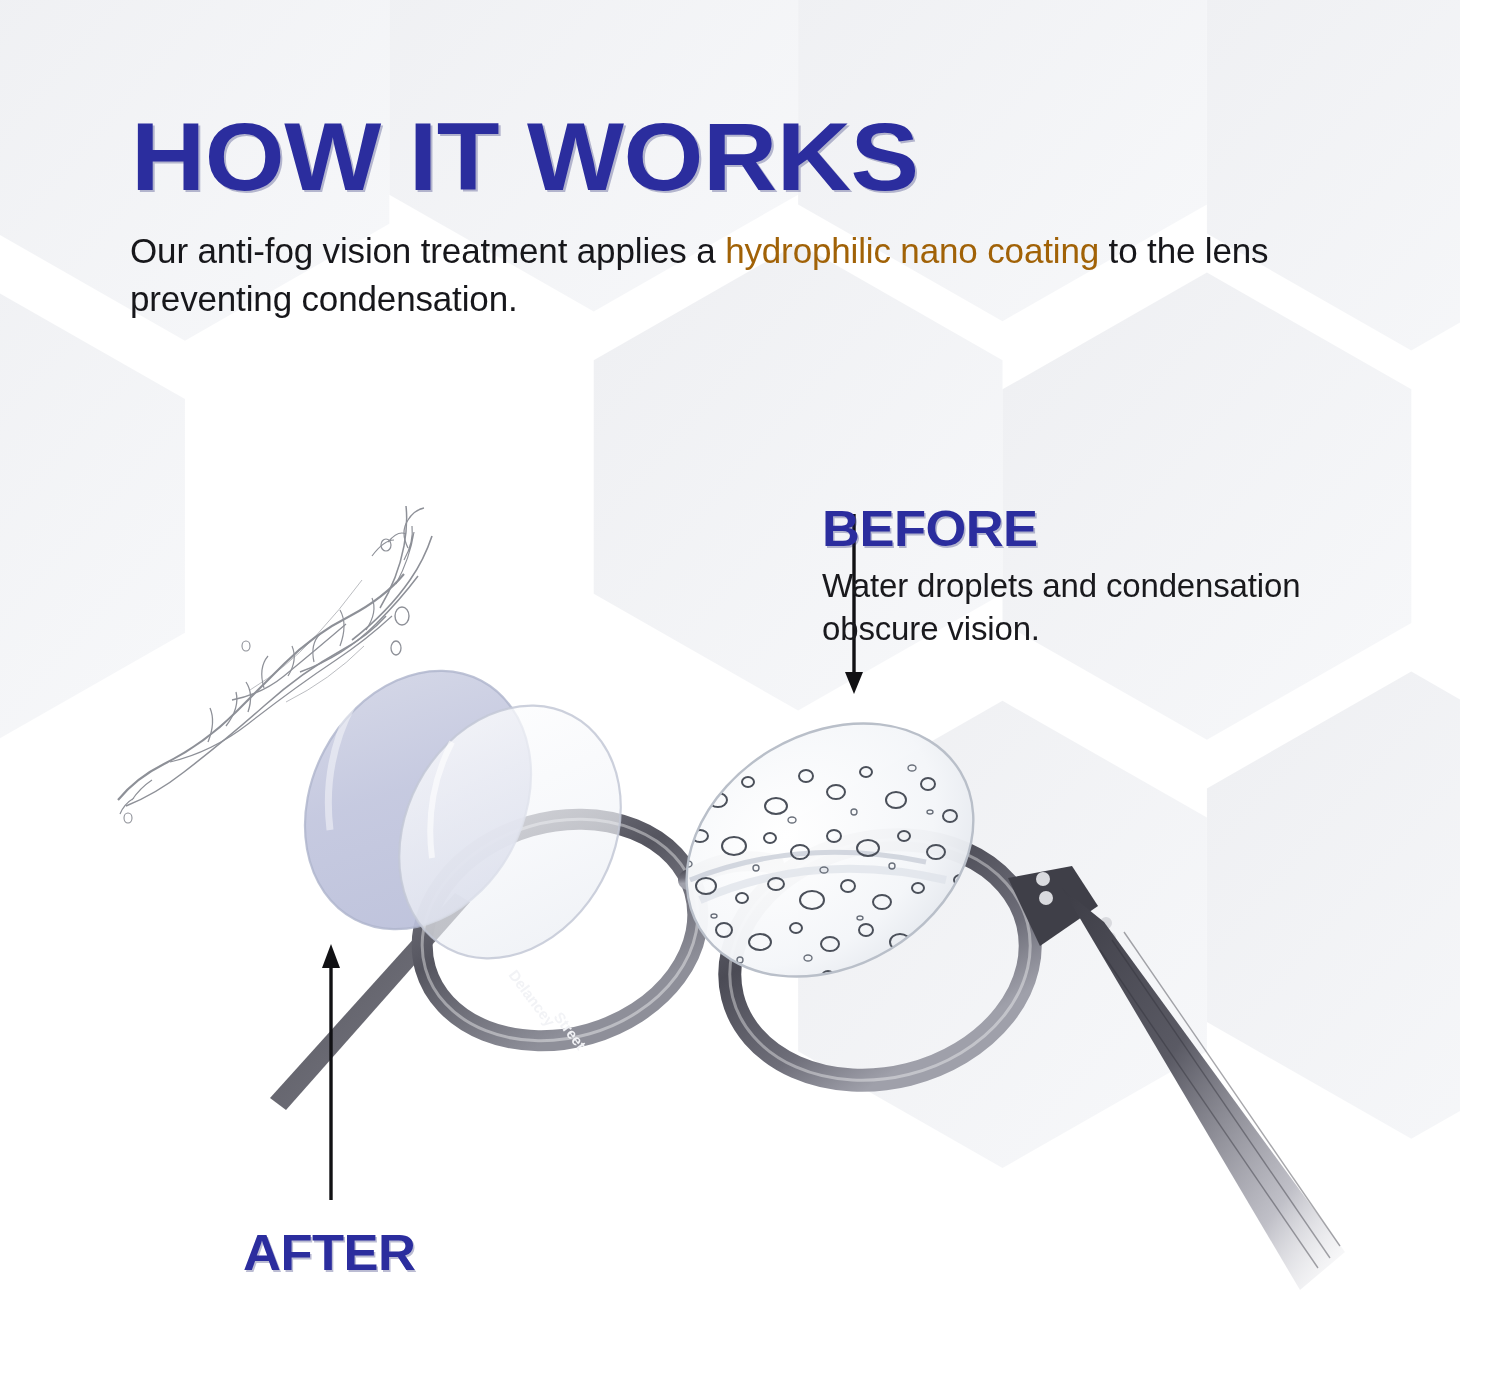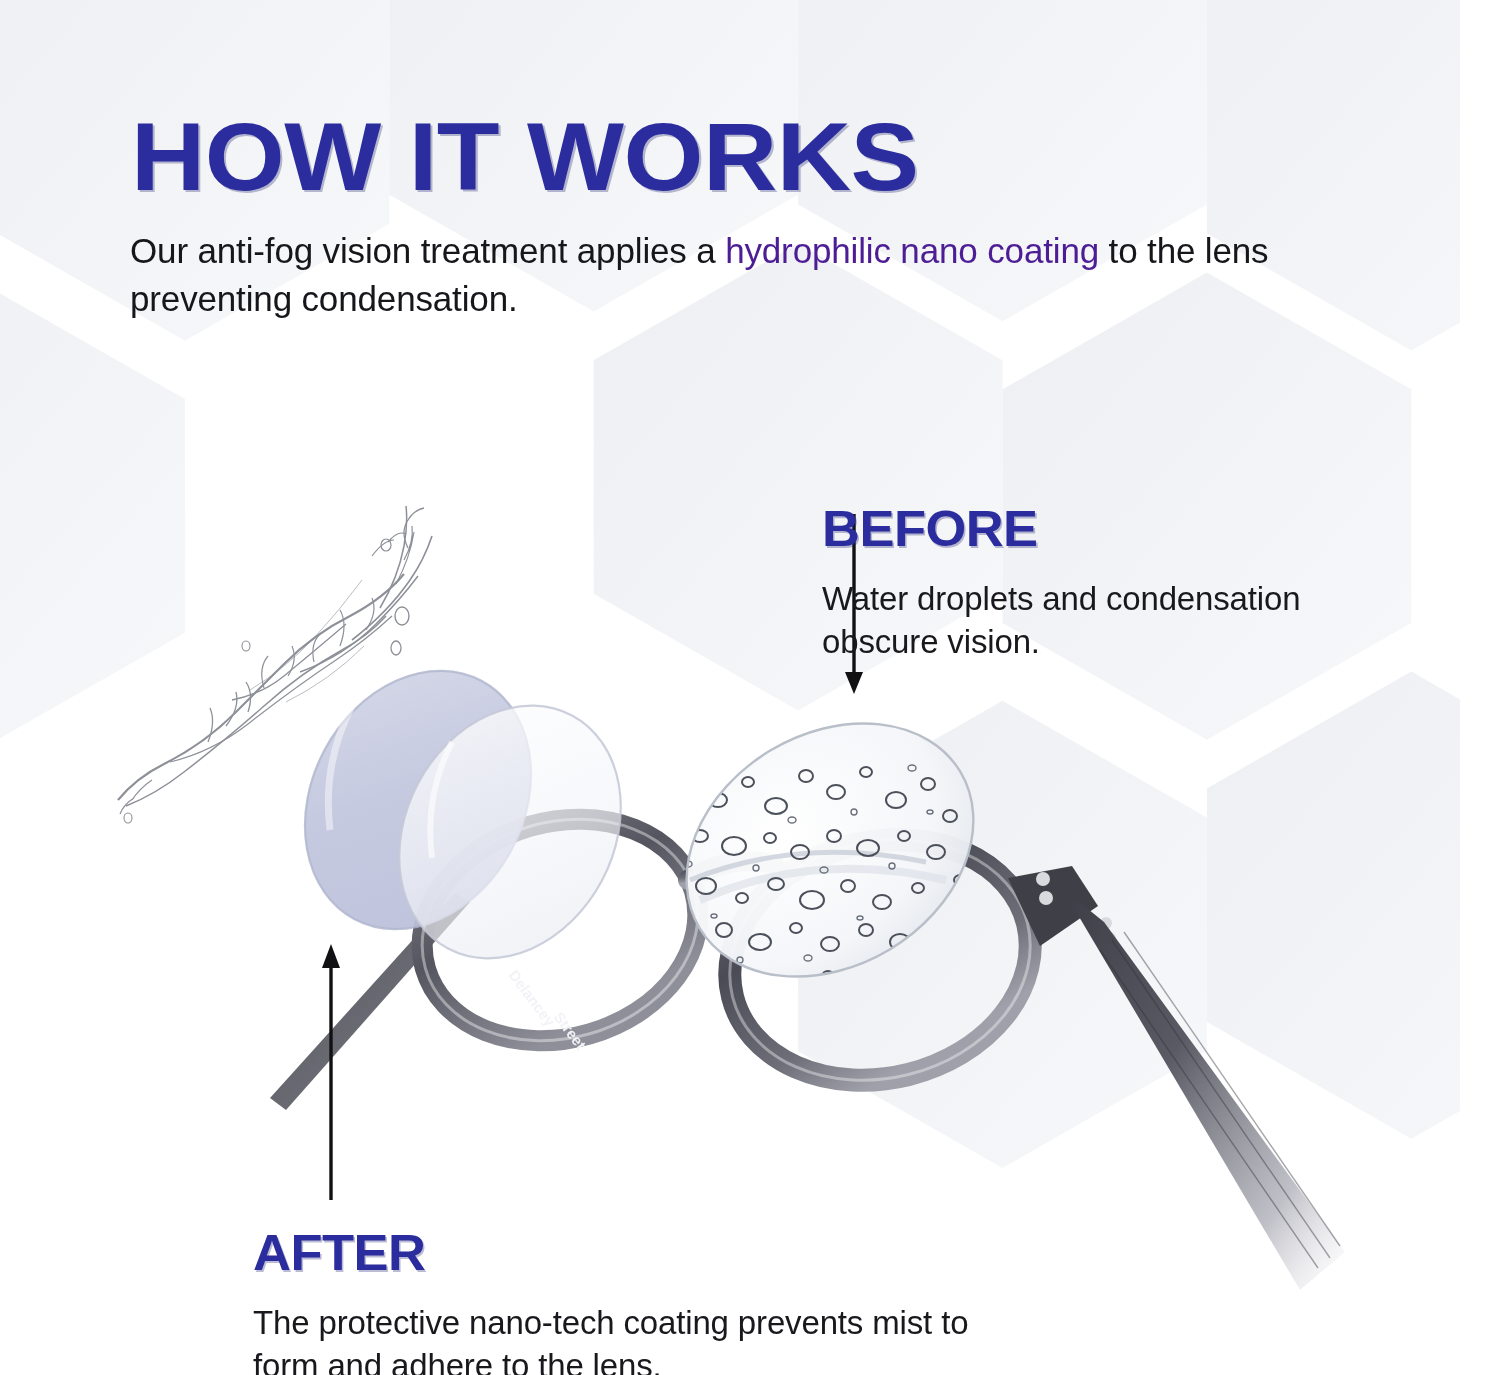--- a/index.html
+++ b/index.html
@@ -47,21 +47,21 @@
     left: 130px;
     top: 227px;
     width: 1240px;
     z-index: 6;
     font-family: "Liberation Sans", sans-serif;
     font-size: 35px;
     line-height: 1.36;
     color: #17171b;
     letter-spacing: -0.15px;
   }
-  #subhead .hl { color: #4c1d95; }
+  #subhead .hl { color: #a16207; }
 
   
   .callout { position: absolute; z-index: 7; }
 
   .callout-title {
     font-family: "Liberation Sans", sans-serif;
     font-weight: 700;
     font-size: 50px;
     line-height: 1;
     letter-spacing: -0.5px;
@@ -70,25 +70,25 @@
     transform-origin: left center;
     white-space: nowrap;
     text-shadow: 1.5px 1.5px 0 rgba(30,32,110,0.30);
   }
   .callout-body {
     font-family: "Liberation Sans", sans-serif;
     font-size: 33px;
     line-height: 1.30;
     color: #19191d;
     letter-spacing: -0.15px;
-    margin-top: 24px;
+    margin-top: 11px;
   }
 
   #before-callout { left: 822px; top: 504px; width: 600px; }
-  #after-callout  { left: 253px; top: 1228px; width: 760px; }
+  #after-callout  { left: 243px; top: 1228px; width: 760px; }
 
   
   .arrow-svg { position: absolute; z-index: 7; overflow: visible; }
   #before-arrow { left: 840px; top: 512px; }
   #after-arrow  { left: 316px; top: 940px; }
 
   
   #photo {
     position: absolute;
     left: 0; top: 0;
@@ -327,16 +327,15 @@
     <div class="callout-body">Water droplets and condensation obscure vision.</div>
   </div>
 
   <svg id="after-arrow" class="arrow-svg" width="40" height="262" viewBox="0 0 40 262">
     <line x1="15" y1="260" x2="15" y2="26" stroke="#111114" stroke-width="3.4"></line>
     <polygon points="15,4 6,28 24,28" fill="#111114"></polygon>
   </svg>
 
   <div id="after-callout" class="callout">
     <div class="callout-title">AFTER</div>
-    <div class="callout-body">The protective nano-tech coating prevents mist to form and adhere to the lens.</div>
   </div>
 
 </div>
 
 </body></html>

